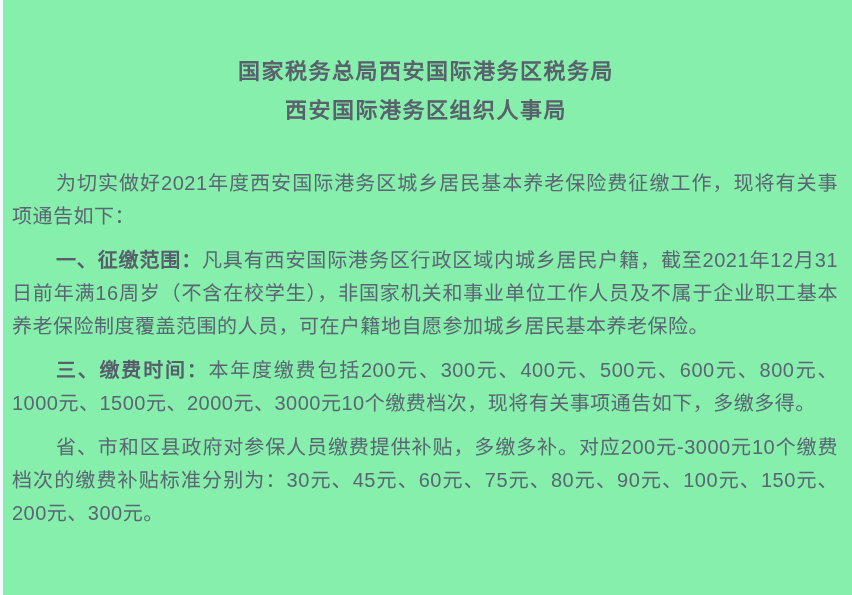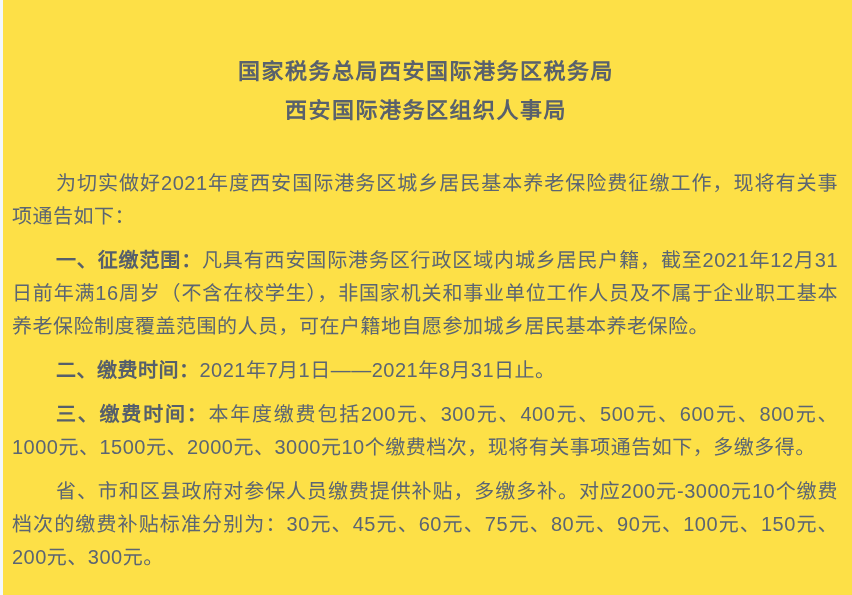--- a/index.html
+++ b/index.html
@@ -1,20 +1,20 @@
 <!DOCTYPE html>
 <html lang="zh-CN"><head>
 <meta charset="utf-8">
 <style>
   html, body { margin: 0; padding: 0; }
   .page {
     position: relative;
     width: 852px;
     height: 595px;
-    background: #fde047;
+    background: #86efac;
     overflow: hidden;
     font-family: "Liberation Sans", "DejaVu Sans", sans-serif;
     box-sizing: border-box;
   }
   .left-edge-strip {
     position: absolute;
     left: 0; top: 0;
     width: 3px; height: 595px;
     background: #f3f8fc;
   }
@@ -57,19 +57,18 @@
   <div class="title-block">
     <div class="title-line">国家税务总局西安国际港务区税务局</div>
     <div class="title-line">西安国际港务区组织人事局</div>
   </div>
 
   <div class="body-block">
     <p class="para"><span class="lead"></span><span>为切实做好2021年度西安国际港务区城乡居民基本养老保险费征缴工作，现将有关事项通告如下：</span></p>
 
     <p class="para"><span class="lead">一、征缴范围：</span><span>凡具有西安国际港务区行政区域内城乡居民户籍，截至2021年12月31日前年满16周岁（不含在校学生），非国家机关和事业单位工作人员及不属于企业职工基本养老保险制度覆盖范围的人员，可在户籍地自愿参加城乡居民基本养老保险。</span></p>
 
-    <p class="para"><span class="lead">二、缴费时间：</span><span>2021年7月1日——2021年8月31日止。</span></p>
 
     <p class="para"><span class="lead">三、缴费时间：</span><span>本年度缴费包括200元、300元、400元、500元、600元、800元、1000元、1500元、2000元、3000元10个缴费档次，现将有关事项通告如下，多缴多得。</span></p>
 
     <p class="para"><span class="lead"></span><span>省、市和区县政府对参保人员缴费提供补贴，多缴多补。对应200元-3000元10个缴费档次的缴费补贴标准分别为：30元、45元、60元、75元、80元、90元、100元、150元、200元、300元。</span></p>
   </div>
 </div>
 
 </body></html>

